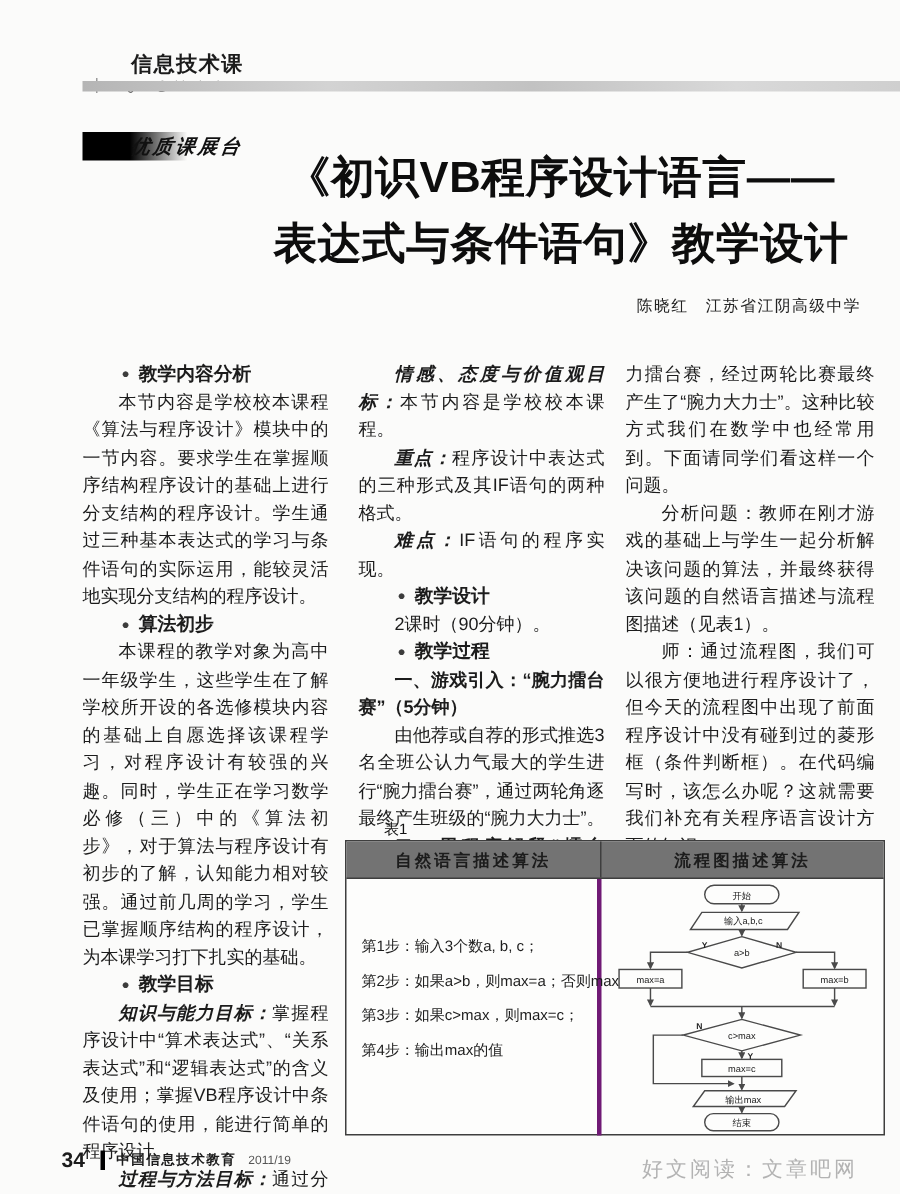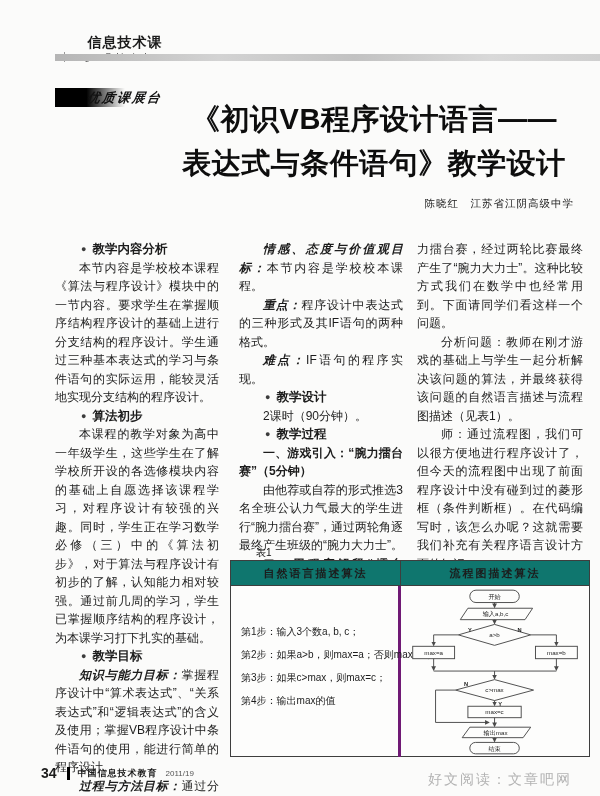--- a/index.html
+++ b/index.html
@@ -32,21 +32,21 @@
   .col p{margin:0;font-size:12px;line-height:18.5px;text-align:justify;}
   p.ind{text-indent:2em;}
   p.sec{padding-left:26px;font-weight:bold;font-size:12.5px;text-indent:0;}
   .bullet{font-size:9px;color:#3c3c3c;margin-right:6px;vertical-align:1px;}
   .lead{font-weight:bold;font-style:italic;}
   p.bhead{font-weight:bold;text-indent:2em;}
   
   .tcaption{position:absolute;left:256px;top:546px;font-size:10px;color:#111;}
   .algo-table{position:absolute;left:230px;top:560px;width:360px;height:197px;
     border:1px solid #3e3e3e;box-sizing:border-box;background:#fdfdfc;}
-  .thead{display:flex;height:24px;background:#0f766e;border-bottom:1px solid #3e3e3e;}
+  .thead{display:flex;height:24px;background:#737373;border-bottom:1px solid #3e3e3e;}
   .th{font-size:11px;font-weight:bold;letter-spacing:2px;display:flex;align-items:center;justify-content:center;box-sizing:border-box;}
   .th1{width:170px;border-right:1px solid #3e3e3e;}
   .th2{flex:1;}
   .tbody{display:flex;height:171px;}
   .cell-steps{width:170px;border-right:3px solid #701a75;box-sizing:border-box;
     padding:34px 6px 0 10px;}
   .cell-steps div{font-size:10px;line-height:23px;white-space:nowrap;}
   .cell-flow{flex:1;display:flex;align-items:center;justify-content:center;}
   svg{display:block;}
   svg text{font-size:6.5px;fill:#222;font-family:"Liberation Sans","DejaVu Sans",sans-serif;}

